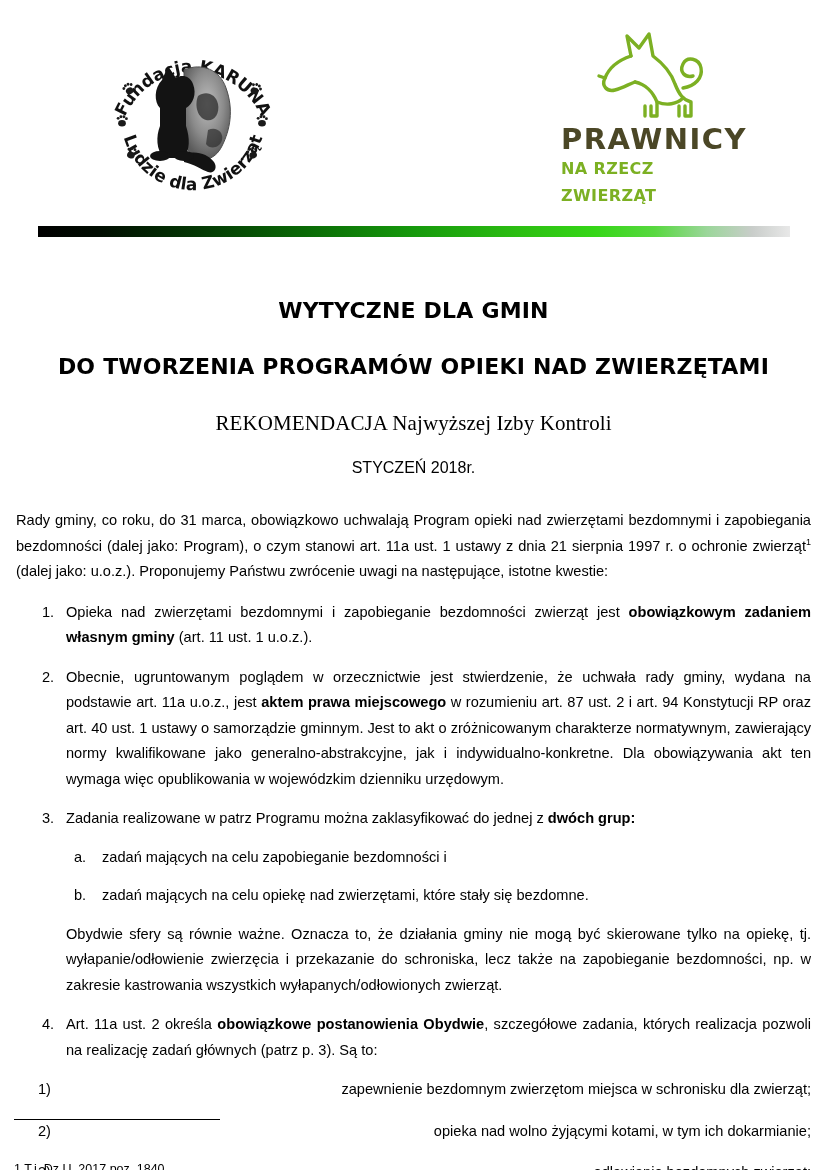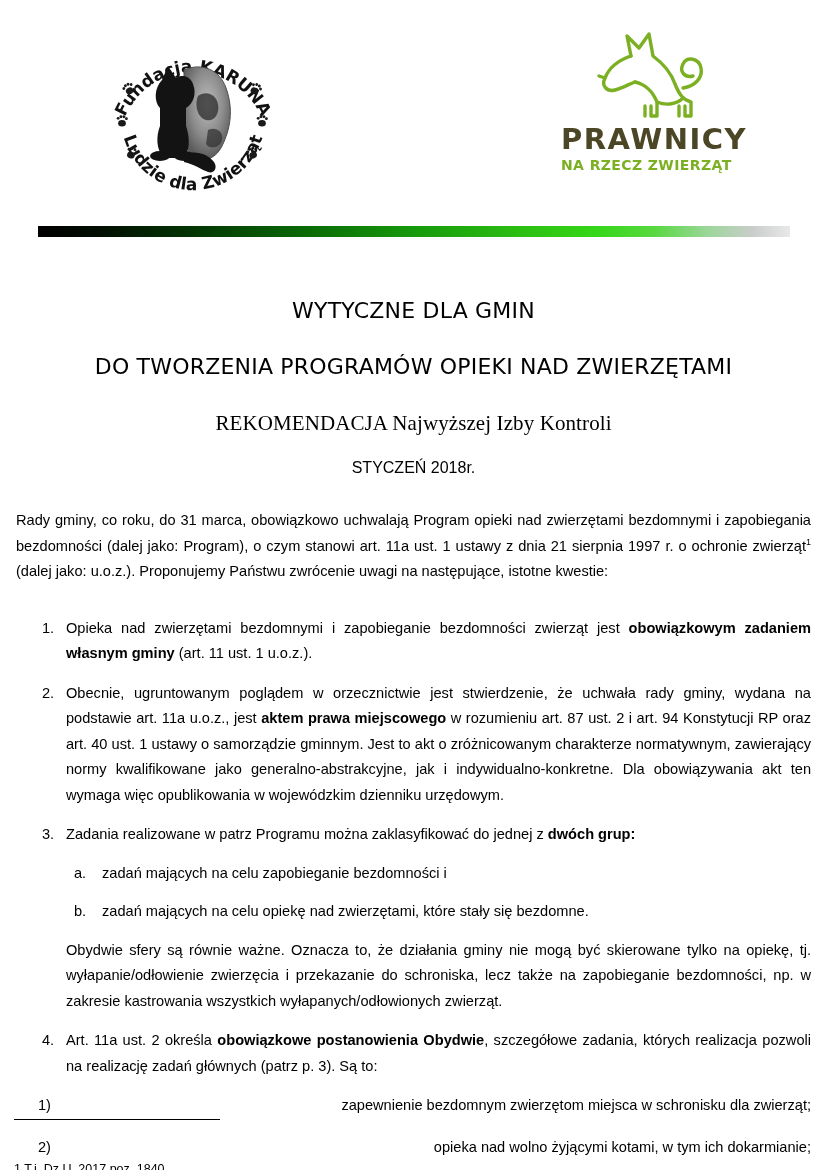--- a/index.html
+++ b/index.html
@@ -57,22 +57,22 @@
     letter-spacing: 1.5px;
     font-size: 29px;
     line-height: 30px;
     color: #4b4726;
     margin-top: 2px;
   }
   .prawnicy-sub {
     font-family: "DejaVu Sans", sans-serif;
     font-weight: bold;
     letter-spacing: 0.4px;
-    font-size: 14px;
-    line-height: 20px;
+    font-size: 16px;
+    line-height: 27px;
     color: #7cb023;
     margin-top: 1px;
   }
 
   
   .divider {
     position: absolute;
     left: 38px;
     top: 226px;
     width: 752px;
@@ -94,21 +94,21 @@
   
   .title-block {
     position: absolute;
     left: 0;
     top: 296px;
     width: 827px;
     text-align: center;
   }
   .title-main {
     font-family: "DejaVu Sans", sans-serif;
-    font-weight: normal;
+    font-weight: bold;
     font-size: 22px;
     line-height: 30px;
     letter-spacing: 0.2px;
   }
   .title-main.second {
     margin-top: 26px;
   }
   .title-sub {
     font-family: Liberation Serif, serif;
     font-size: 21px;
@@ -132,21 +132,21 @@
     width: 795px;
   }
   .para {
     font-size: 14.6px;
     line-height: 25.5px;
     text-align: justify;
     text-justify: inter-word;
     margin: 0;
   }
   .intro {
-    margin-bottom: 31px;
+    margin-bottom: 15px;
   }
   sup.fn {
     font-size: 9px;
     vertical-align: super;
     line-height: 0;
   }
 
   
   ol.lvl1 {
     list-style: none;

